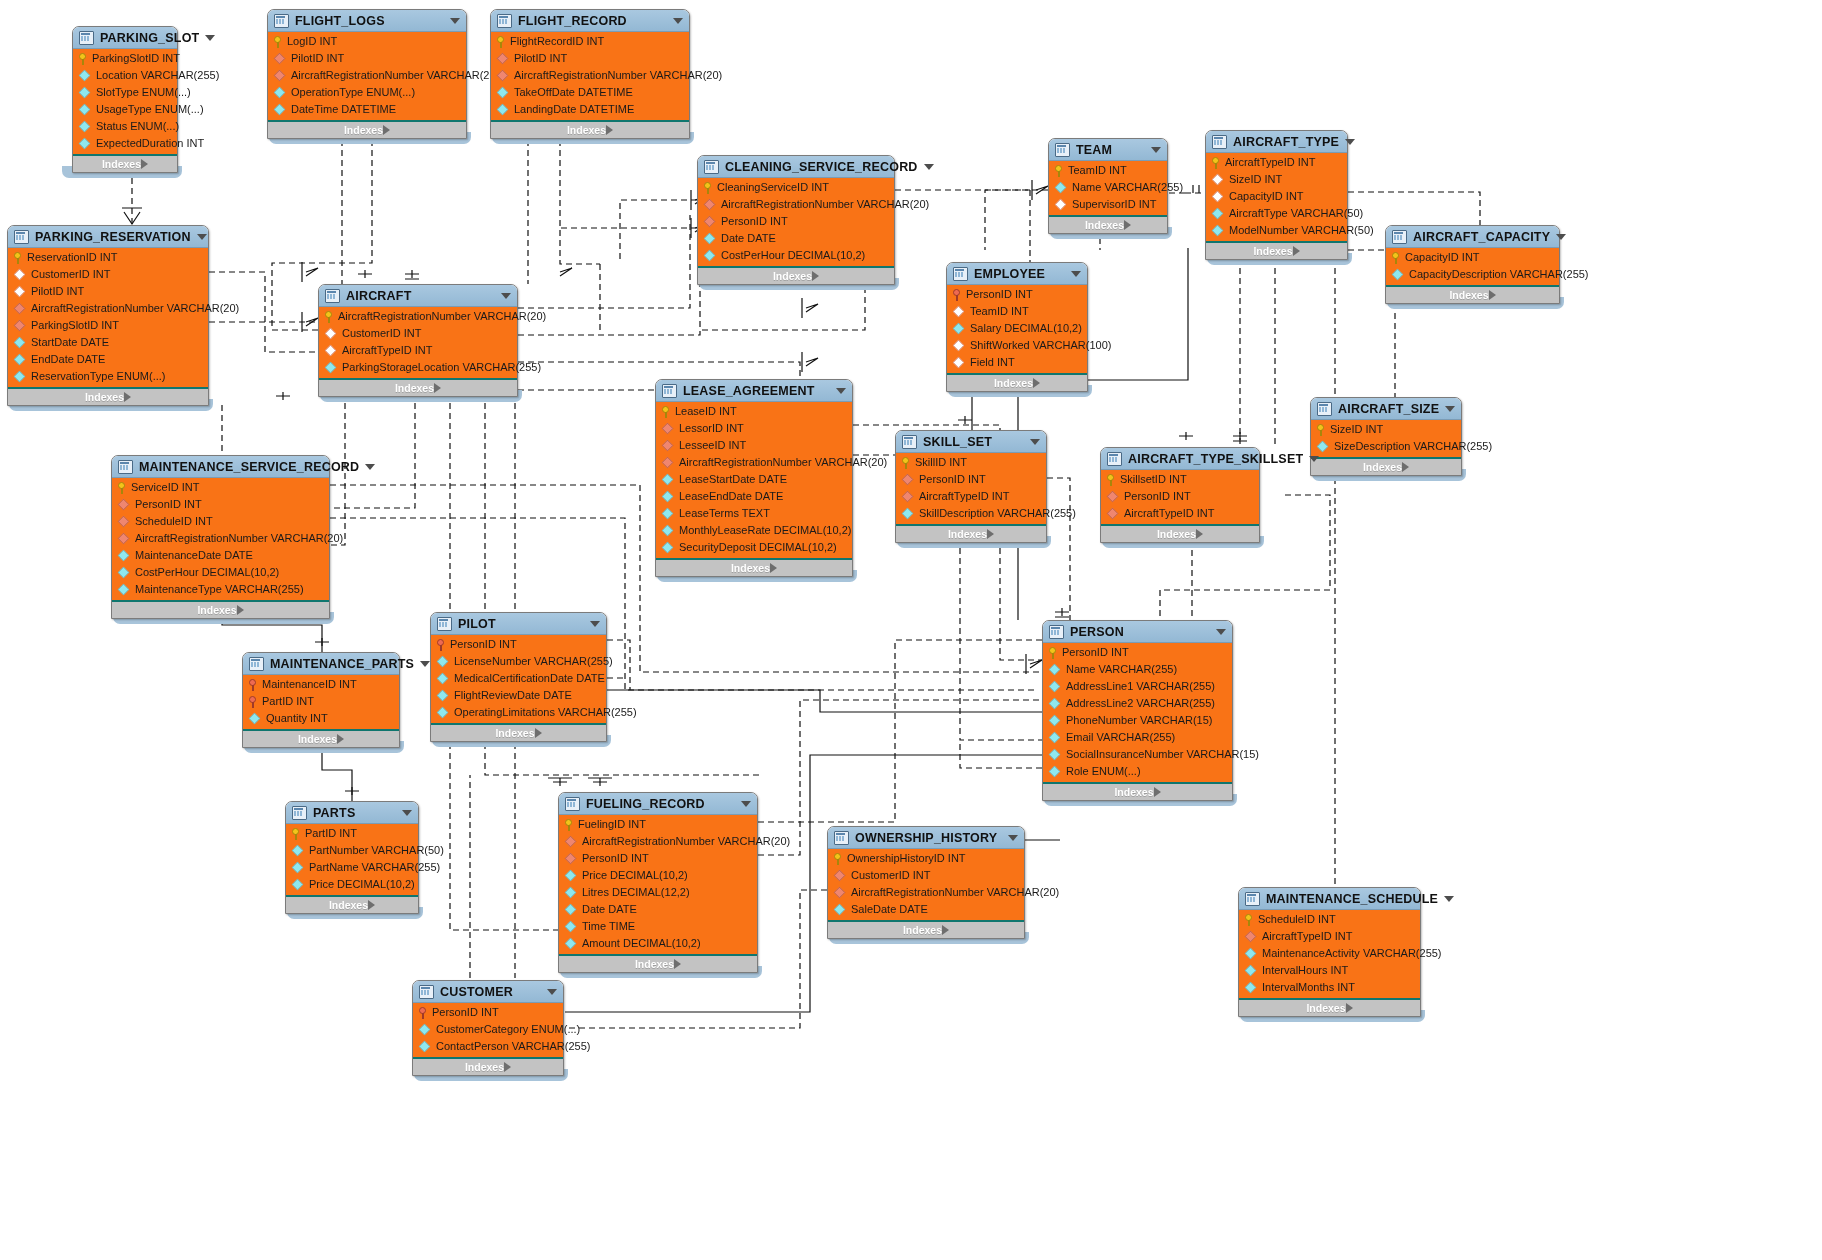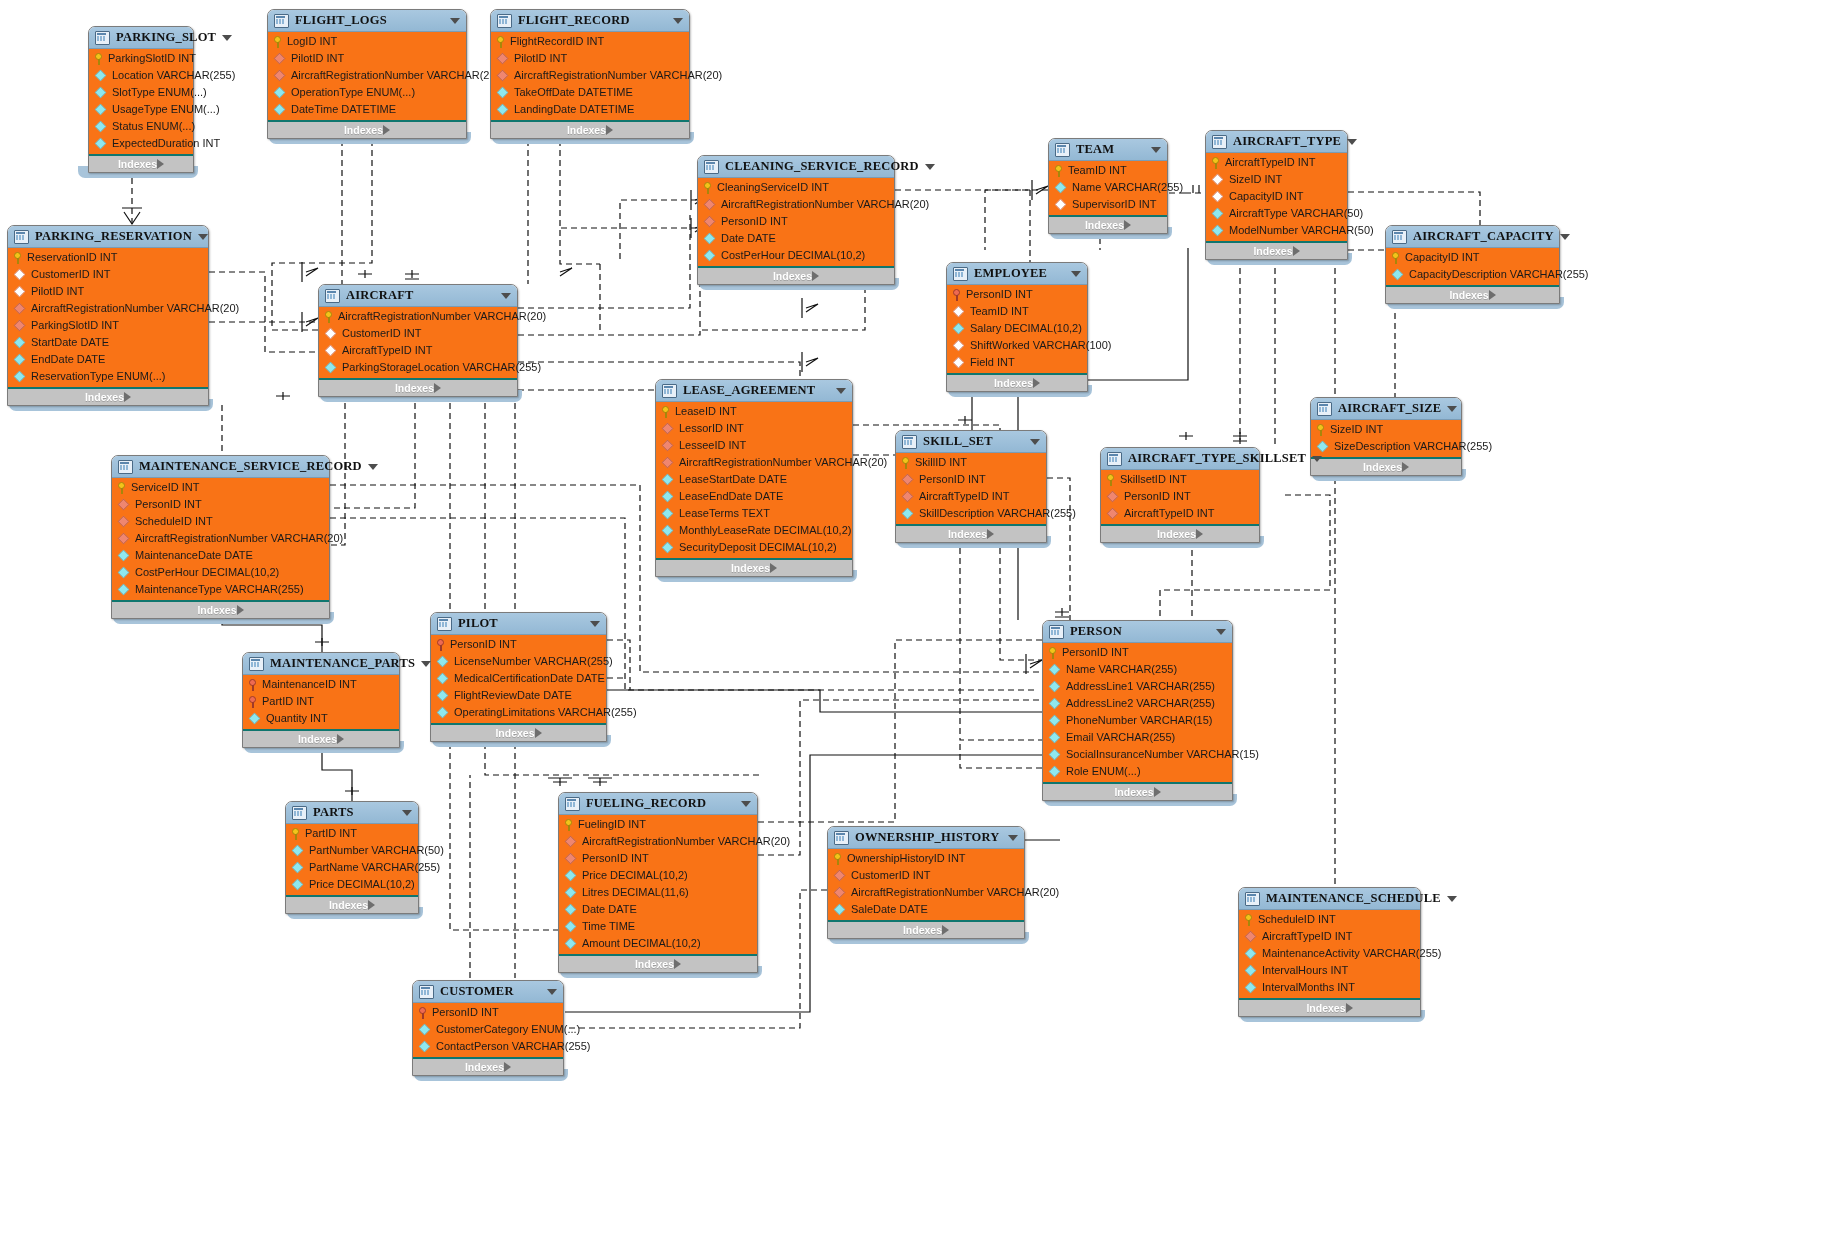--- a/index.html
+++ b/index.html
@@ -6,21 +6,21 @@
   body{font-family:"Liberation Sans", sans-serif;}
   #canvas{position:relative;width:1822px;height:1260px;background:#fff;overflow:hidden;}
   svg#wires{position:absolute;left:0;top:0;width:1822px;height:1260px;pointer-events:none;}
 
   .tbl{position:absolute;box-sizing:border-box;}
   .tbl .shadowbar{position:absolute;left:2px;right:-4px;bottom:-5px;height:12px;background:#a8c4da;border-radius:0 0 7px 7px;}
   .tbl .inner{position:relative;border:1px solid #7b7b7b;border-radius:7px 7px 0 0;background:#fff;
               box-shadow:1px 1px 2px rgba(0,0,0,.25);}
   .hdr{display:flex;align-items:center;gap:6px;height:21px;padding:0 6px;
        background:linear-gradient(#a9c8e0,#93b8d4);border-radius:6px 6px 0 0;
-       border-bottom:1px solid #7b9cb5;font-family:Liberation Serif, serif;}
+       border-bottom:1px solid #7b9cb5;}
   .hdr .tname{font-size:12.5px;font-weight:bold;color:#111;letter-spacing:.2px;white-space:nowrap;flex:1;}
   .tico{width:13px;height:12px;border:1px solid #4a6a86;background:#e8f0f8;border-radius:1px;
         display:block;position:relative;flex:0 0 auto;}
   .tico:before{content:"";position:absolute;left:1px;top:1px;width:9px;height:2px;background:#5b86ad;}
   .tico:after{content:"";position:absolute;left:1px;top:4px;width:9px;height:5px;
               background:repeating-linear-gradient(90deg,#8fb6d6 0 2px,#e8f0f8 2px 3px);}
   .caret{width:0;height:0;border-left:5px solid transparent;border-right:5px solid transparent;
          border-top:6px solid #4d4d4d;flex:0 0 auto;}
 
   .cols{background:#f97316;padding:1px 0 2px 0;}
@@ -169,21 +169,21 @@
       <path d="M1062 616 L1062 608 M1055 612 L1069 612 M1055 617 L1069 617"></path>
       <path d="M222 610 L222 602 M215 606 L229 606 M215 611 L229 611"></path>
       <path d="M322 646 L322 638 M315 642 L329 642"></path>
       <path d="M352 795 L352 787 M345 791 L359 791"></path>
       <path d="M560 786 L560 778 M553 782 L567 782 M548 778 L572 778"></path>
       <path d="M600 786 L600 778 M593 782 L607 782 M588 778 L612 778"></path>
     </g>
   </svg>
 
   <div id="tables-layer">
-      <div class="tbl" style="left: 76px; top: 26px; width: 118px; padding-left: 12px;">
+      <div class="tbl" style="left: 60px; top: 26px; width: 118px; padding-left: 12px;">
         <div class="shadowbar"></div>
         <div class="inner">
           <div class="hdr">
             <span class="tico"></span>
             <span class="tname">PARKING_SLOT</span>
             <span class="caret"></span>
           </div>
           <div class="cols">
             <div class="col">
               <span class="g key"></span>
@@ -872,21 +872,21 @@
             <div class="col">
               <span class="g dia fk"></span>
               <span class="cname">PersonID INT</span>
             </div>
             <div class="col">
               <span class="g dia"></span>
               <span class="cname">Price DECIMAL(10,2)</span>
             </div>
             <div class="col">
               <span class="g dia"></span>
-              <span class="cname">Litres DECIMAL(11,6)</span>
+              <span class="cname">Litres DECIMAL(12,2)</span>
             </div>
             <div class="col">
               <span class="g dia"></span>
               <span class="cname">Date DATE</span>
             </div>
             <div class="col">
               <span class="g dia"></span>
               <span class="cname">Time TIME</span>
             </div>
             <div class="col">

